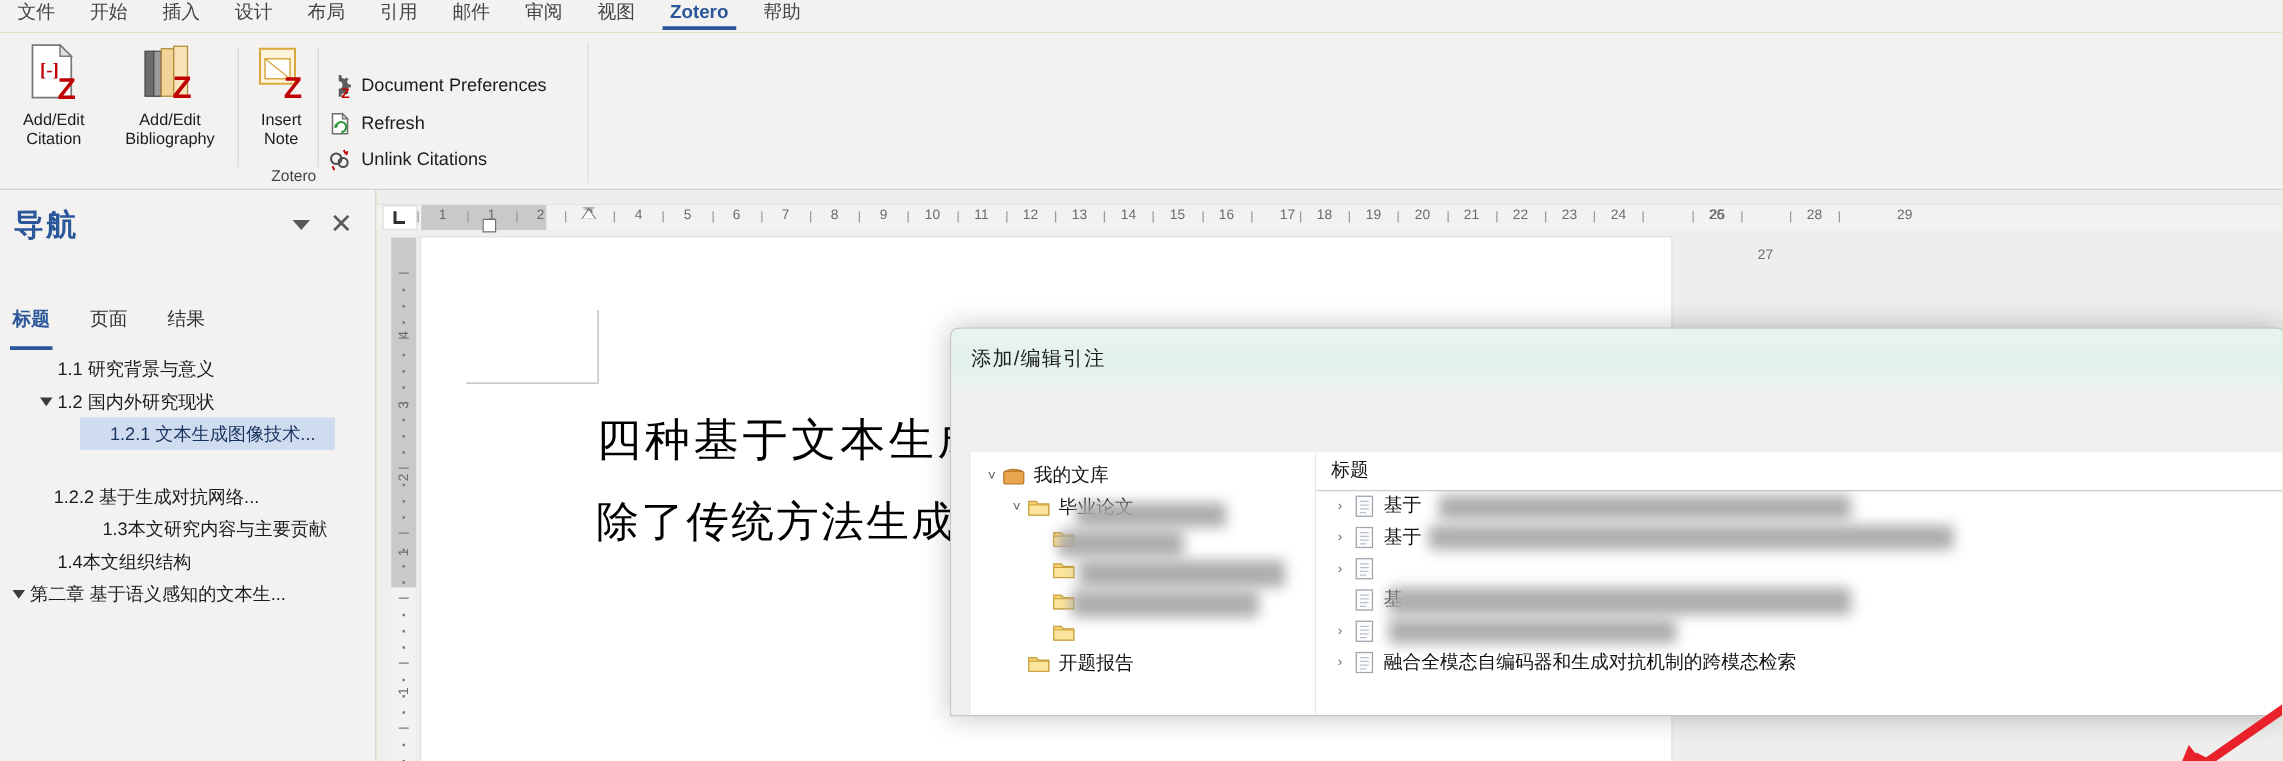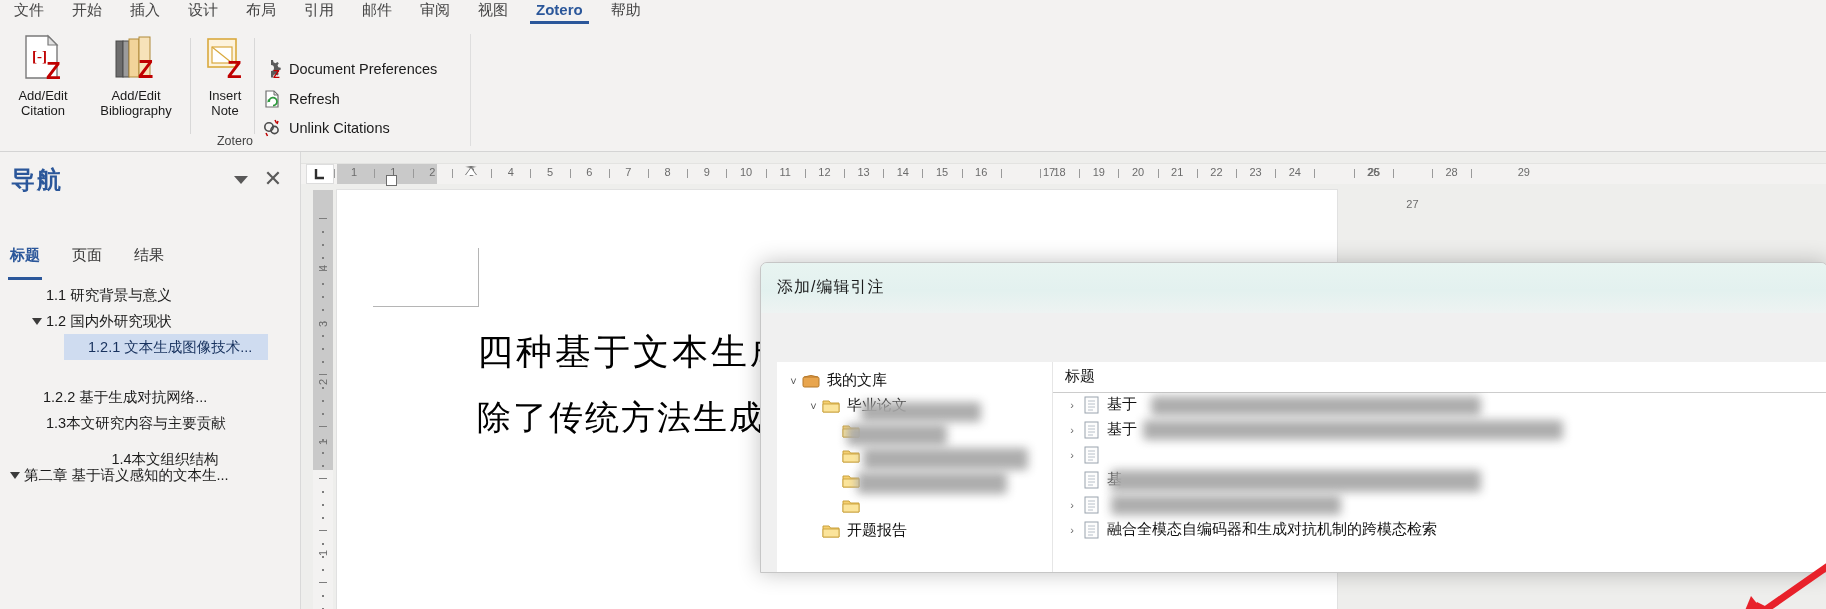--- a/index.html
+++ b/index.html
@@ -348,25 +348,25 @@
           <span class="lbl">1.2 国内外研究现状</span>
         </div>
         <div class="tnode sel" style="padding-left: 8px; margin-left: 64px; width: 196px;">
           <span class="tw"></span>
           <span class="lbl">1.2.1 文本生成图像技术...</span>
         </div>
         <div class="tnode" style="padding-left: 27px; margin-top: 24px;">
           <span class="tw"></span>
           <span class="lbl">1.2.2 基于生成对抗网络...</span>
         </div>
-        <div class="tnode" style="padding-left: 30px;">
+        <div class="tnode" style="padding-left: 30px; gap: 36px;">
           <span class="tw"></span>
           <span class="lbl">1.3本文研究内容与主要贡献</span>
         </div>
-        <div class="tnode" style="padding-left: 30px; flex-direction: column;">
+        <div class="tnode" style="padding-left: 30px;">
           <span class="tw"></span>
           <span class="lbl">1.4本文组织结构</span>
         </div>
         <div class="tnode" style="padding-left: 8px;">
           <span class="tw">
             <span class="tri"></span>
           </span>
           <span class="lbl">第二章 基于语义感知的文本生...</span>
         </div>
       </div>
@@ -409,21 +409,21 @@
           <div class="rnum" style="left: 523.4px;">12</div>
           <div class="rtick" style="left: 503.8px;"></div>
           <div class="rnum" style="left: 562.6px;">13</div>
           <div class="rtick" style="left: 543px;"></div>
           <div class="rnum" style="left: 601.8px;">14</div>
           <div class="rtick" style="left: 582.2px;"></div>
           <div class="rnum" style="left: 641px;">15</div>
           <div class="rtick" style="left: 621.4px;"></div>
           <div class="rnum" style="left: 680.2px;">16</div>
           <div class="rtick" style="left: 660.6px;"></div>
-          <div class="rnum" style="left: 748px;">17</div>
+          <div class="rnum" style="left: 729px;">17</div>
           <div class="rtick" style="left: 699.8px;"></div>
           <div class="rnum" style="left: 758.6px;">18</div>
           <div class="rtick" style="left: 739px;"></div>
           <div class="rnum" style="left: 797.8px;">19</div>
           <div class="rtick" style="left: 778.2px;"></div>
           <div class="rnum" style="left: 837px;">20</div>
           <div class="rtick" style="left: 817.4px;"></div>
           <div class="rnum" style="left: 876.2px;">21</div>
           <div class="rtick" style="left: 856.6px;"></div>
           <div class="rnum" style="left: 915.4px;">22</div>

